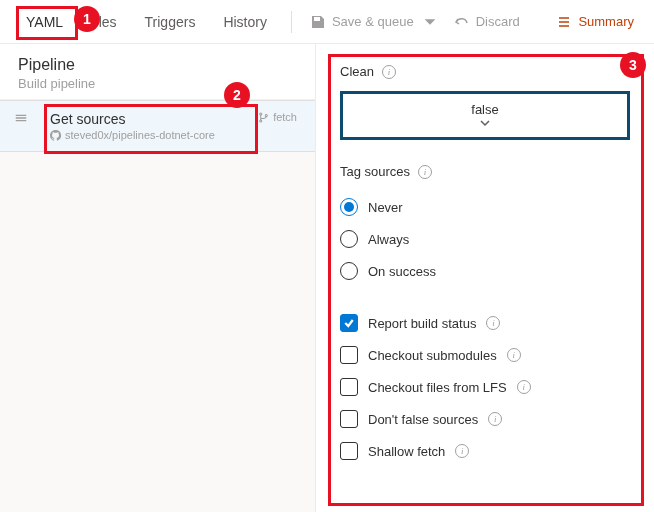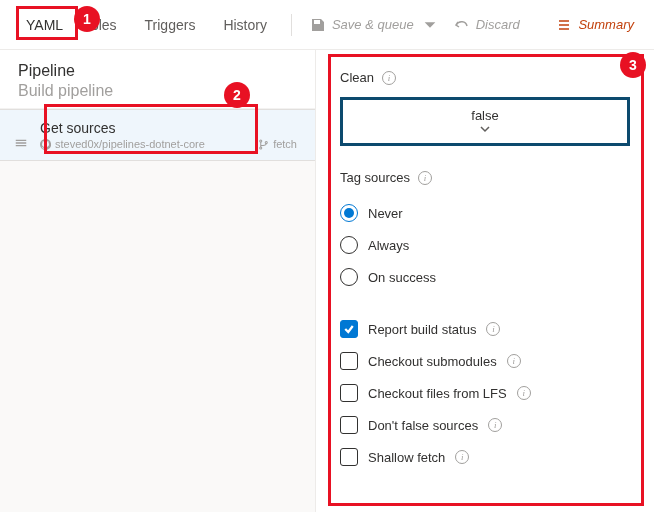--- a/index.html
+++ b/index.html
@@ -8,66 +8,65 @@
     background: #fff;
     color: #323130;
     width: 654px;
     height: 512px;
     overflow: hidden;
     font-size: 13px;
   }
   .toolbar {
     display: flex;
     align-items: center;
-    height: 50px;
+    height: 44px;
     padding: 0 12px;
     border-bottom: 1px solid #edebe9;
   }
   .tabs { display: flex; gap: 0; align-items: center; }
   .tab {
     padding: 10px 14px;
     font-size: 14px;
     color: #605e5c;
     cursor: pointer;
   }
   .tab.active { color: #323130; font-weight: 400; }
   .tab.partial { padding-left: 6px; }
   .toolbar-divider {
     width: 1px; height: 22px; background: #e1dfdd; margin: 0 10px;
   }
   .action {
     display: flex; align-items: center; gap: 6px;
     padding: 6px 8px; color: #a19f9d; font-size: 13px;
     cursor: pointer;
-    font-style: italic;
   }
   .action.summary { color: #c2410c; }
   .action svg { width: 16px; height: 16px; }
   .chev { margin-left: 2px; }
 
   .body { display: flex; height: calc(100% - 44px); }
   .left {
     width: 316px;
     border-right: 1px solid #edebe9;
     background: #faf9f8;
     display: flex; flex-direction: column;
   }
   .pipeline-head {
     padding: 12px 18px 8px;
     background: #fff;
     border-bottom: 1px solid #f3f2f1;
   }
   .pipeline-title { font-size: 16px; color: #323130; }
-  .pipeline-sub { font-size: 16px; color: #a19f9d; margin-top: 2px; }
+  .pipeline-sub { font-size: 13px; color: #a19f9d; margin-top: 2px; }
   .step {
     background: #eff6fc;
     border-top: 1px solid #e1dfdd;
     border-bottom: 1px solid #e1dfdd;
     padding: 10px 14px;
-    display: flex; align-items: flex-end; gap: 12px;
+    display: flex; align-items: flex-start; gap: 22px;
     position: relative;
   }
   .drag-icon { color: #a19f9d; flex-shrink: 0; }
   .step-main { flex: 1; min-width: 0; }
   .step-title { font-size: 14px; color: #323130; }
   .step-sub { display: flex; align-items: center; gap: 4px; font-size: 11px; color: #a19f9d; margin-top: 2px; }
   .branch { display: flex; align-items: center; gap: 4px; color: #a19f9d; font-size: 11px; padding-right: 4px; }
 
   .right {
     flex: 1; padding: 20px 24px 16px 24px; overflow-y: auto;

